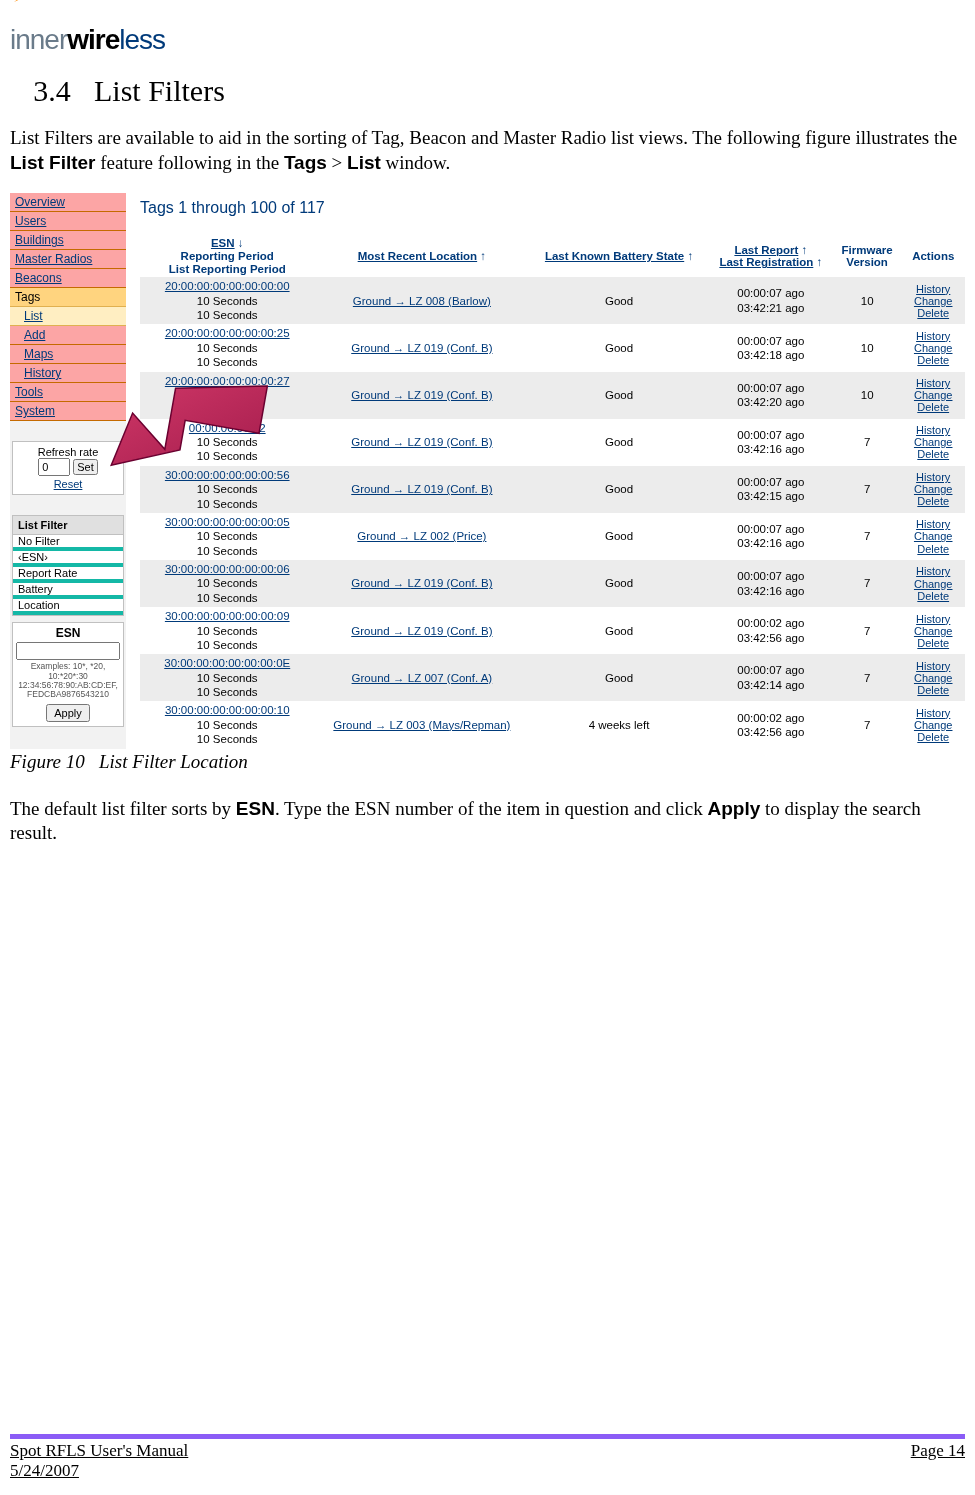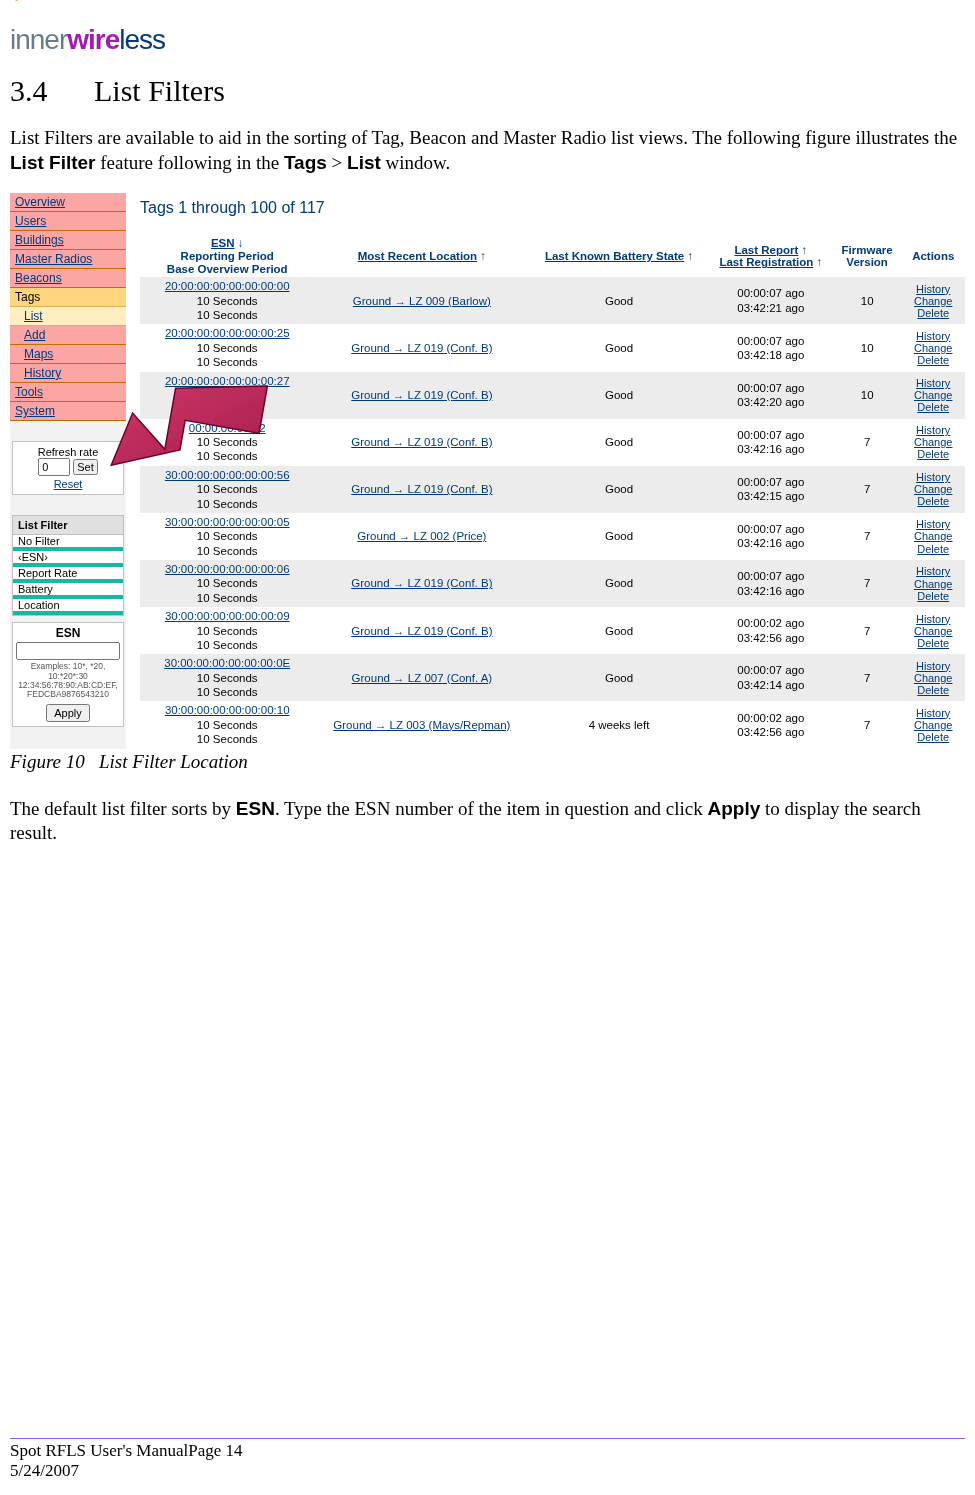--- a/index.html
+++ b/index.html
@@ -24,33 +24,33 @@
     color: #003a7a;
     letter-spacing: -1px;
     margin-bottom: 4px;
   }
   .logo .inner {
     color: #6a7b8a;
     font-weight: 400;
   }
   .logo .bold {
     font-weight: 700;
-    color: #a21caf;
+    color: #000000;
   }
   .logo-swoosh {
     position: relative;
     height: 14px;
   }
   .logo-swoosh svg { position:absolute; top:-34px; left:-2px;}
   .section-title {
     font-size: 30px;
     font-weight: 400;
     margin: 18px 0 18px 0;
   }
-  .section-title .num { display:inline-block; width: 84px; }
+  .section-title .num { display:inline-block; width: 84px; text-align: center; }
   .body-text {
     font-size: 19px;
     line-height: 1.3;
     margin: 0 0 18px 0;
   }
   .bold-sans { font-family: Arial, Helvetica, sans-serif; font-weight: 700; }
   .figure-wrap {
     width: 955px;
     background: #ececec;
     margin-bottom: 2px;
@@ -197,24 +197,26 @@
   .fig-caption {
     font-style: italic;
     font-size: 19px;
     margin: 2px 0 24px 0;
   }
   .footer {
     position: absolute;
     bottom: 14px;
     left: 10px;
     right: 10px;
-    border-top: 1px solid #8b5cf6;
+    border-top: 5px solid #8b5cf6;
     padding-top: 2px;
     font-size: 17px;
     display: flex;
+    justify-content: space-between;
+    text-decoration: underline;
   }
 </style>
 </head>
 <body>
 
 <div class="page">
 
   <div class="logo-swoosh">
     <svg width="160" height="46">
       <path d="M6 26 Q 40 0 78 6 Q 48 6 6 26 Z" fill="#ff8a00"></path>
@@ -275,37 +277,37 @@
       </div>
 
       <div class="main">
         <div class="count">Tags 1 through 100 of 117</div>
         <table class="tags">
           <thead>
             <tr>
               <th style="width:165px">
                 <u><span>ESN</span></u> <span class="arrow">↓</span><br>
                 <span>Reporting Period</span><br>
-                <span>Base Overview Period</span>
+                <span>List Reporting Period</span>
               </th>
               <th style="width:205px"><u><span>Most Recent Location</span></u> <span class="arrow">↑</span></th>
               <th style="width:170px"><u><span>Last Known Battery State</span></u> <span class="arrow">↑</span></th>
               <th style="width:115px"><u><span>Last Report</span></u> <span class="arrow">↑</span><br><u><span>Last Registration</span></u> <span class="arrow">↑</span></th>
               <th style="width:60px"><span>Firmware Version</span></th>
               <th style="width:55px"><span>Actions</span></th>
             </tr>
           </thead>
           <tbody id="tag-rows">
               <tr class="odd">
                 <td>
                   <span class="esn-link">20:00:00:00:00:00:00:00</span>
                   <div>10 Seconds</div>
                   <div>10 Seconds</div>
                 </td>
-                <td><span class="loc-link">Ground → LZ 009 (Barlow)</span></td>
+                <td><span class="loc-link">Ground → LZ 008 (Barlow)</span></td>
                 <td>Good</td>
                 <td>00:00:07 ago<br>03:42:21 ago</td>
                 <td>10</td>
                 <td class="act">
                   <a>History</a>
                   <a>Change</a>
                   <a>Delete</a>
                 </td>
               </tr>
               <tr class="even">

